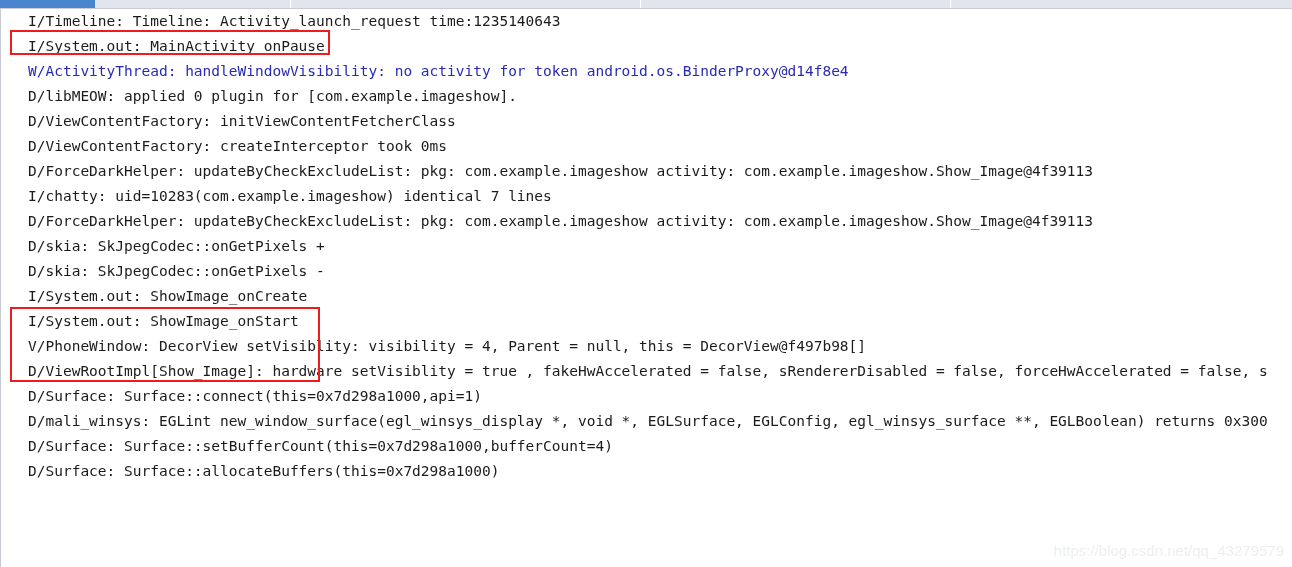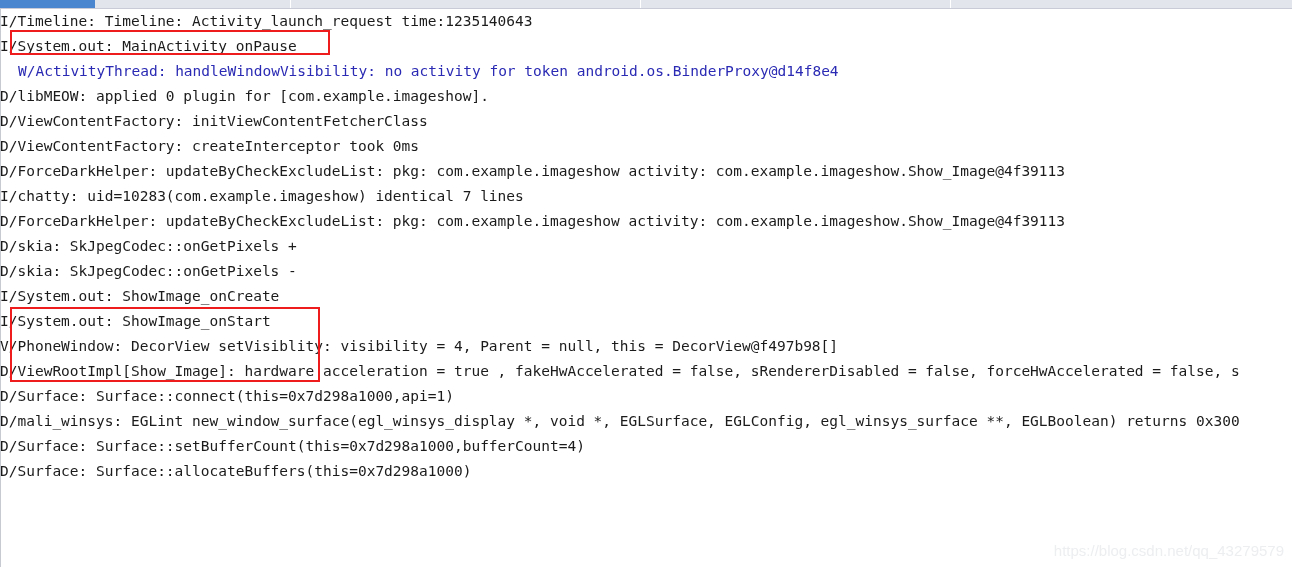--- a/index.html
+++ b/index.html
@@ -58,35 +58,34 @@
     background: #c8cad2;
   }
 
   
   #log-lines {
     position: absolute;
     left: 0;
     top: 9px;
     width: 1292px;
     height: 558px;
-    padding-left: 0;
+    padding-left: 28px;
     box-sizing: border-box;
     overflow: hidden;
   }
   .log-line {
     height: 25px;
     line-height: 25px;
     font-size: 14.5px;
     letter-spacing: 0px;
     white-space: pre;
     color: #1b1b1b;
   }
   .log-line.lvl-warn {
     color: #2a2ab4;
-    margin-left: 18px;
   }
 
   
   .annotation-box {
     position: absolute;
     border: 2.5px solid #ee1c1c;
     box-sizing: border-box;
     pointer-events: none;
     background: transparent;
   }
@@ -125,21 +124,21 @@
       <div class="log-line">D/ViewContentFactory: initViewContentFetcherClass</div>
       <div class="log-line">D/ViewContentFactory: createInterceptor took 0ms</div>
       <div class="log-line">D/ForceDarkHelper: updateByCheckExcludeList: pkg: com.example.imageshow activity: com.example.imageshow.Show_Image@4f39113</div>
       <div class="log-line">I/chatty: uid=10283(com.example.imageshow) identical 7 lines</div>
       <div class="log-line">D/ForceDarkHelper: updateByCheckExcludeList: pkg: com.example.imageshow activity: com.example.imageshow.Show_Image@4f39113</div>
       <div class="log-line">D/skia: SkJpegCodec::onGetPixels +</div>
       <div class="log-line">D/skia: SkJpegCodec::onGetPixels -</div>
       <div class="log-line">I/System.out: ShowImage_onCreate</div>
       <div class="log-line">I/System.out: ShowImage_onStart</div>
       <div class="log-line">V/PhoneWindow: DecorView setVisiblity: visibility = 4, Parent = null, this = DecorView@f497b98[]</div>
-      <div class="log-line">D/ViewRootImpl[Show_Image]: hardware acceleration = true , fakeHwAccelerated = false, sRendererDisabled = false, forceHwAccelerated = false, s</div>
+      <div class="log-line">D/ViewRootImpl[Show_Image]: hardware setVisiblity = true , fakeHwAccelerated = false, sRendererDisabled = false, forceHwAccelerated = false, s</div>
       <div class="log-line">D/Surface: Surface::connect(this=0x7d298a1000,api=1)</div>
       <div class="log-line">D/mali_winsys: EGLint new_window_surface(egl_winsys_display *, void *, EGLSurface, EGLConfig, egl_winsys_surface **, EGLBoolean) returns 0x300</div>
       <div class="log-line">D/Surface: Surface::setBufferCount(this=0x7d298a1000,bufferCount=4)</div>
       <div class="log-line">D/Surface: Surface::allocateBuffers(this=0x7d298a1000)</div>
     </div>
 
   <div id="annotation-layer">
       <div class="annotation-box" style="left: 10px; top: 30px; width: 320px; height: 25px; border-color: rgb(238, 28, 28);"></div>
       <div class="annotation-box" style="left: 10px; top: 307px; width: 310px; height: 75px; border-color: rgb(238, 28, 28);"></div>
     </div>

